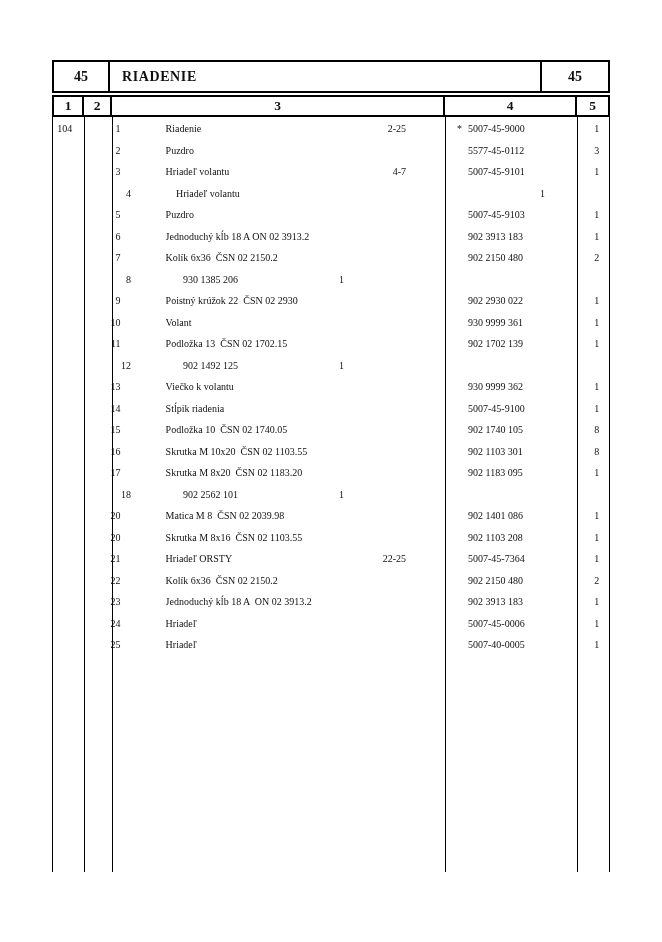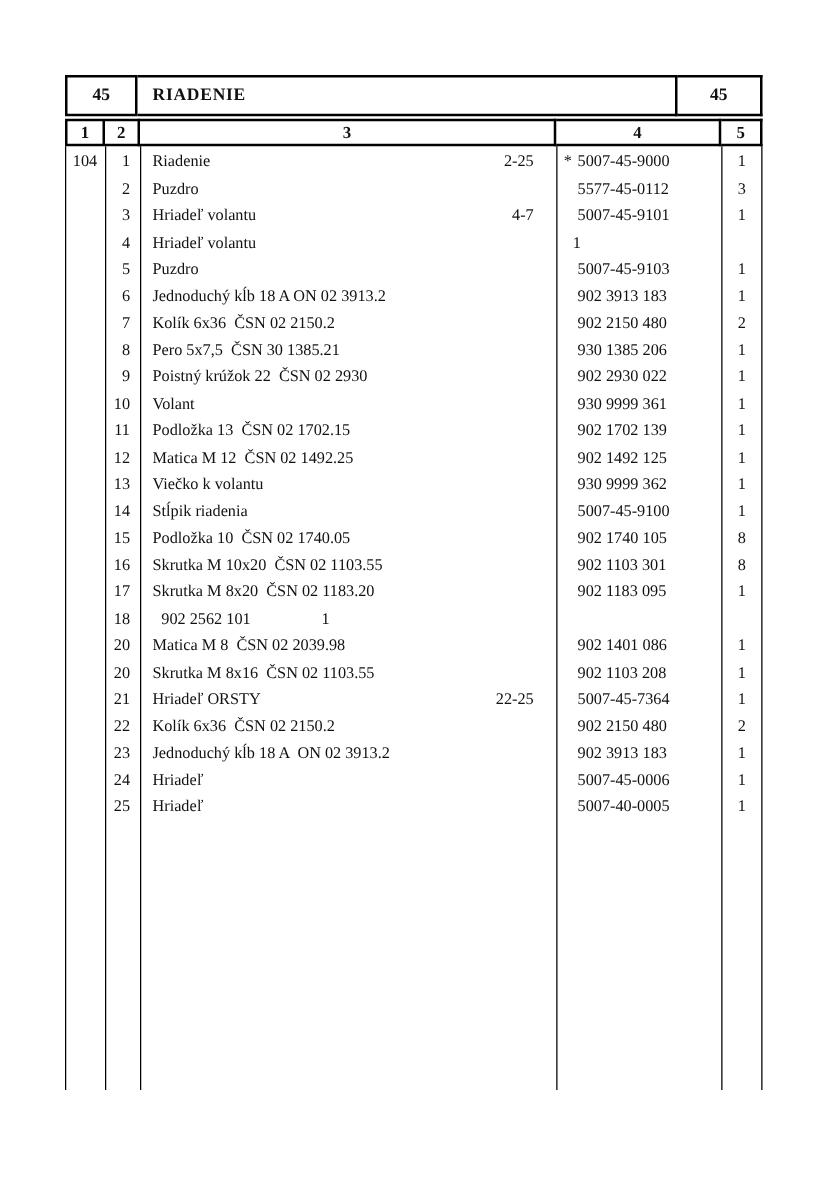--- a/index.html
+++ b/index.html
@@ -42,21 +42,21 @@
   .hdr2 .w4 { width: 132px; }
   .hdr2 .w5 { width: 33px; }
 
   
   .data { position: absolute; left: 52px; top: 117px; width: 558px; height: 755px; }
   .vline { position: absolute; top: 0; width: 1px; height: 755px; background: #000; }
   .vl0 { left: 0; }  .vl1 { left: 32px; } .vl2 { left: 60px; }
   .vl3 { left: 393px; } .vl4 { left: 525px; } .vl5 { left: 557px; }
 
   .rows { position: absolute; left: 0; top: 1px; width: 558px; }
-  .row { display: flex; height: 21.5px; line-height: 21.5px; font-size: 13px; }
+  .row { display: flex; height: 21.5px; line-height: 21.5px; font-size: 10px; gap: 27px; }
   .c1 { width: 32px;  text-align: center; }
   .c2 { width: 28px;  box-sizing: border-box; text-align: right; padding-right: 8px; }
   .c3 { width: 333px; box-sizing: border-box; padding-left: 10px; display: flex; }
   .c3 .desc { flex: 1; white-space: pre; overflow: hidden; }
   .c3 .ref  { white-space: pre; padding-right: 18px; }
   .c4 { width: 132px; box-sizing: border-box; display: flex; }
   .c4 .star { width: 17px; box-sizing: border-box; padding-left: 6px; }
   .c4 .part { white-space: pre; }
   .c5 { width: 33px;  text-align: center; }
 </style>
@@ -170,24 +170,20 @@
           </span>
           <span class="c4">
             <span class="star"></span>
             <span class="part">902 2150 480</span>
           </span>
           <span class="c5">2</span>
         </div>
         <div class="row">
           <span class="c1"></span>
           <span class="c2">8</span>
-          <span class="c3">
-            <span class="desc">Pero 5x7,5  ČSN 30 1385.21</span>
-            <span class="ref"></span>
-          </span>
           <span class="c4">
             <span class="star"></span>
             <span class="part">930 1385 206</span>
           </span>
           <span class="c5">1</span>
         </div>
         <div class="row">
           <span class="c1"></span>
           <span class="c2">9</span>
           <span class="c3">
@@ -222,24 +218,20 @@
           </span>
           <span class="c4">
             <span class="star"></span>
             <span class="part">902 1702 139</span>
           </span>
           <span class="c5">1</span>
         </div>
         <div class="row">
           <span class="c1"></span>
           <span class="c2">12</span>
-          <span class="c3">
-            <span class="desc">Matica M 12  ČSN 02 1492.25</span>
-            <span class="ref"></span>
-          </span>
           <span class="c4">
             <span class="star"></span>
             <span class="part">902 1492 125</span>
           </span>
           <span class="c5">1</span>
         </div>
         <div class="row">
           <span class="c1"></span>
           <span class="c2">13</span>
           <span class="c3">

